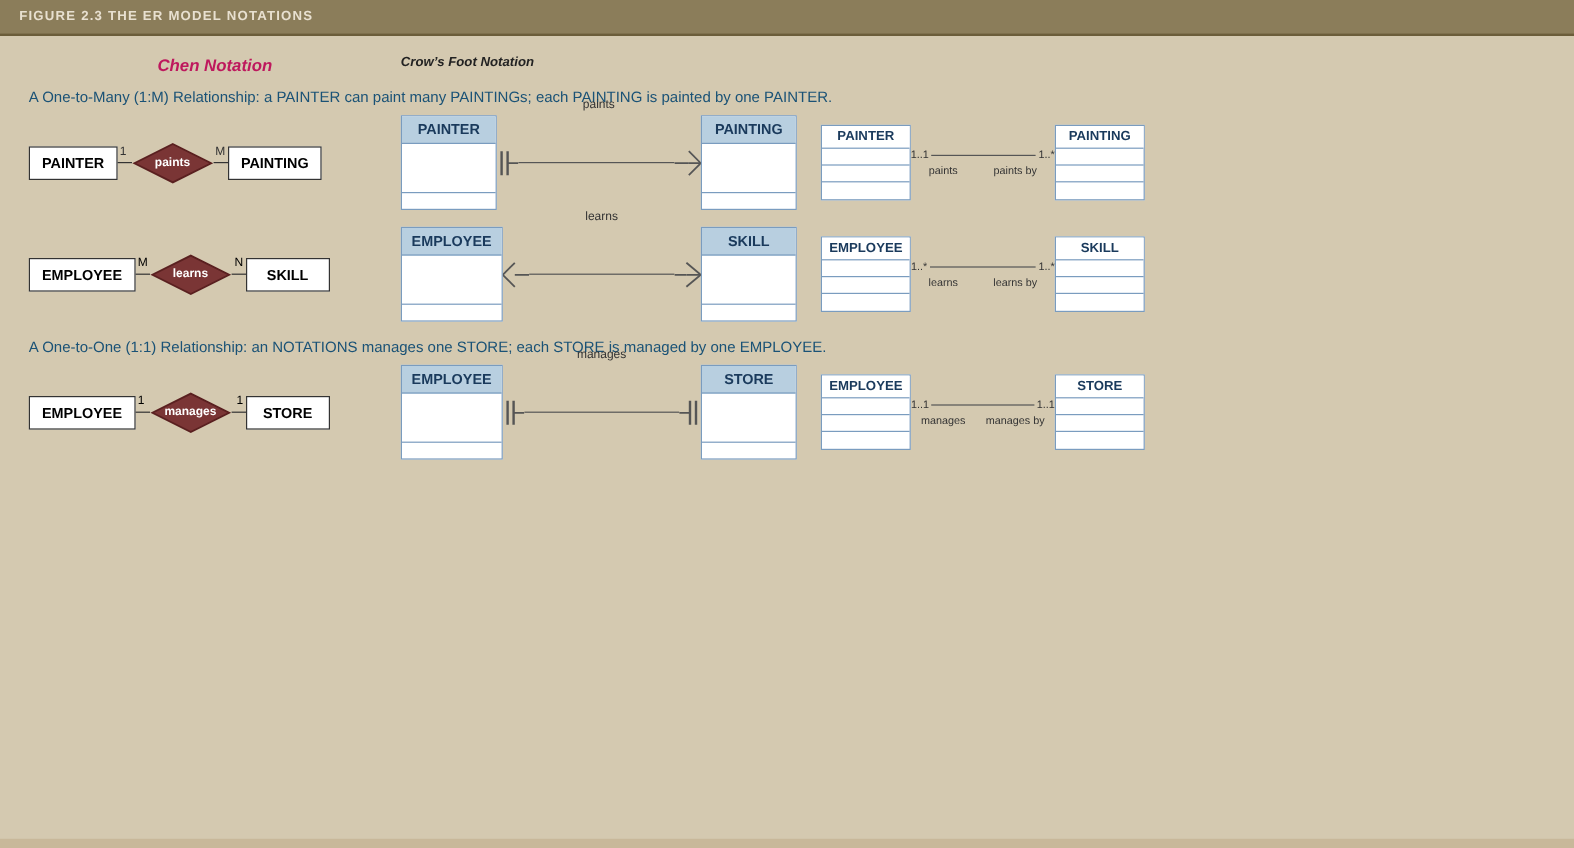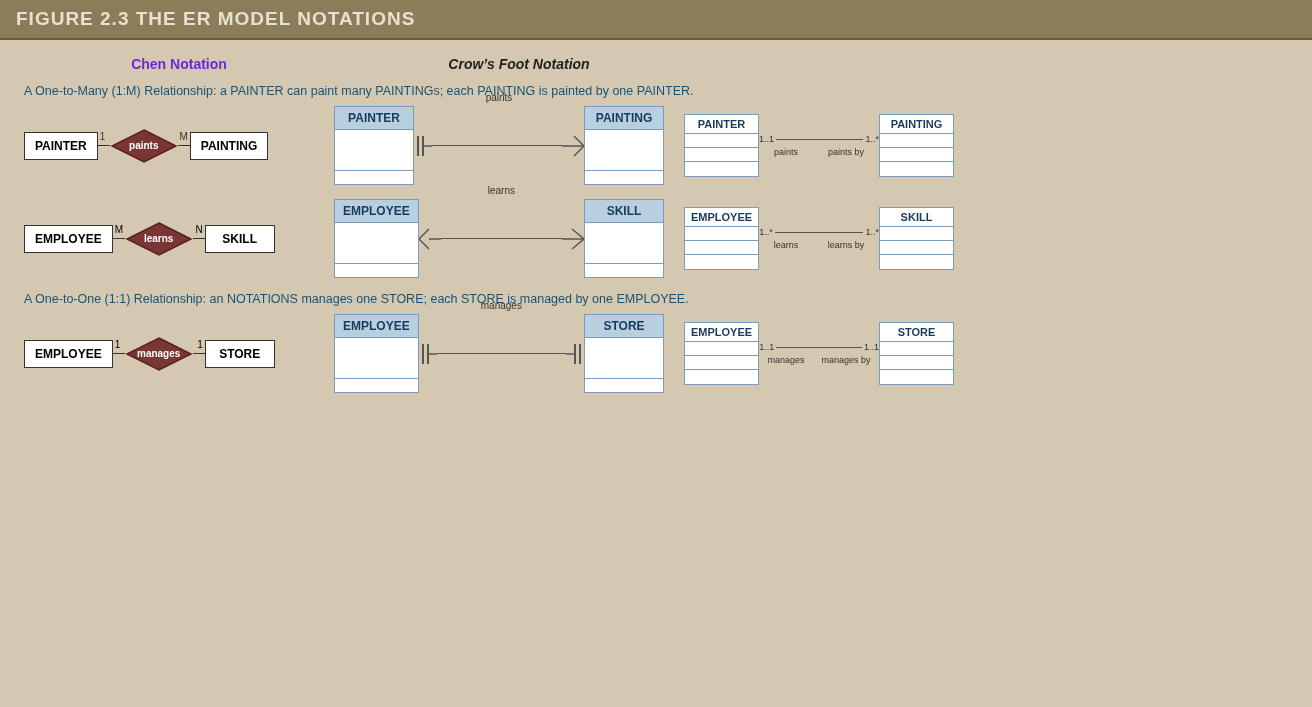--- a/index.html
+++ b/index.html
@@ -1,41 +1,41 @@
 <!DOCTYPE html>
 <html><head>
   <meta charset="utf-8">
   <style>
     * { box-sizing: border-box; margin: 0; padding: 0; }
     body { font-family: Arial, sans-serif; background: #c8b89a; width: 1312px; height: 707px; overflow: hidden; }
 
     .figure-header {
       background: #8b7d5a;
       color: #e8e0d0;
-      font-size: 19px;
+      font-size: 11px;
       font-weight: bold;
       letter-spacing: 1px;
       padding: 8px 16px;
       border-bottom: 2px solid #6b5d3a;
     }
 
     .figure-body {
       background: #d4c9b0;
       padding: 16px 24px;
       height: calc(707px - 38px);
     }
 
     .column-headers {
       display: flex;
       margin-bottom: 12px;
       padding-left: 0;
     }
 
-    .col-chen { width: 310px; text-align: center; font-weight: bold; font-size: 14px; color: #6d28d9; }
-    .col-crow { width: 370px; text-align: center; font-weight: bold; font-size: 14px; color: #222; font-style: italic; }
+    .col-chen { width: 310px; text-align: center; font-weight: bold; font-size: 14px; color: #be185d; font-style: italic; }
+    .col-crow { width: 370px; font-weight: bold; font-size: 11px; color: #222; font-style: italic; }
     .col-uml { width: 280px; text-align: center; font-size: 14px; color: #222; font-style: italic; }
 
     .section { margin-bottom: 14px; }
 
     .section-desc {
       font-size: 12.5px;
       color: #1a5276;
       margin-bottom: 8px;
     }
 

